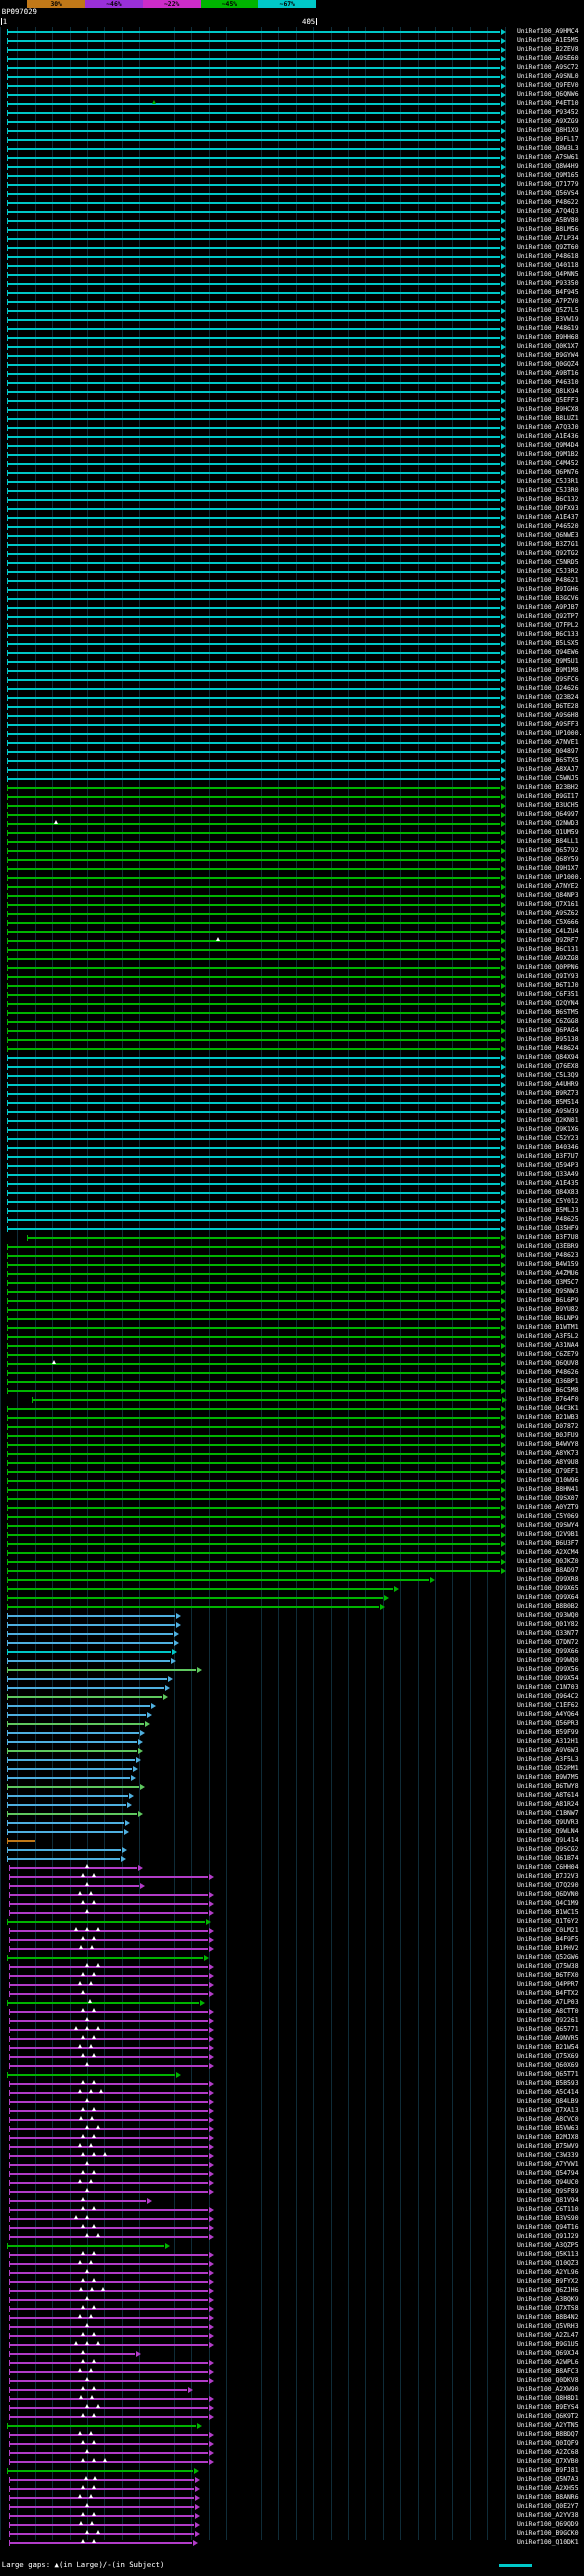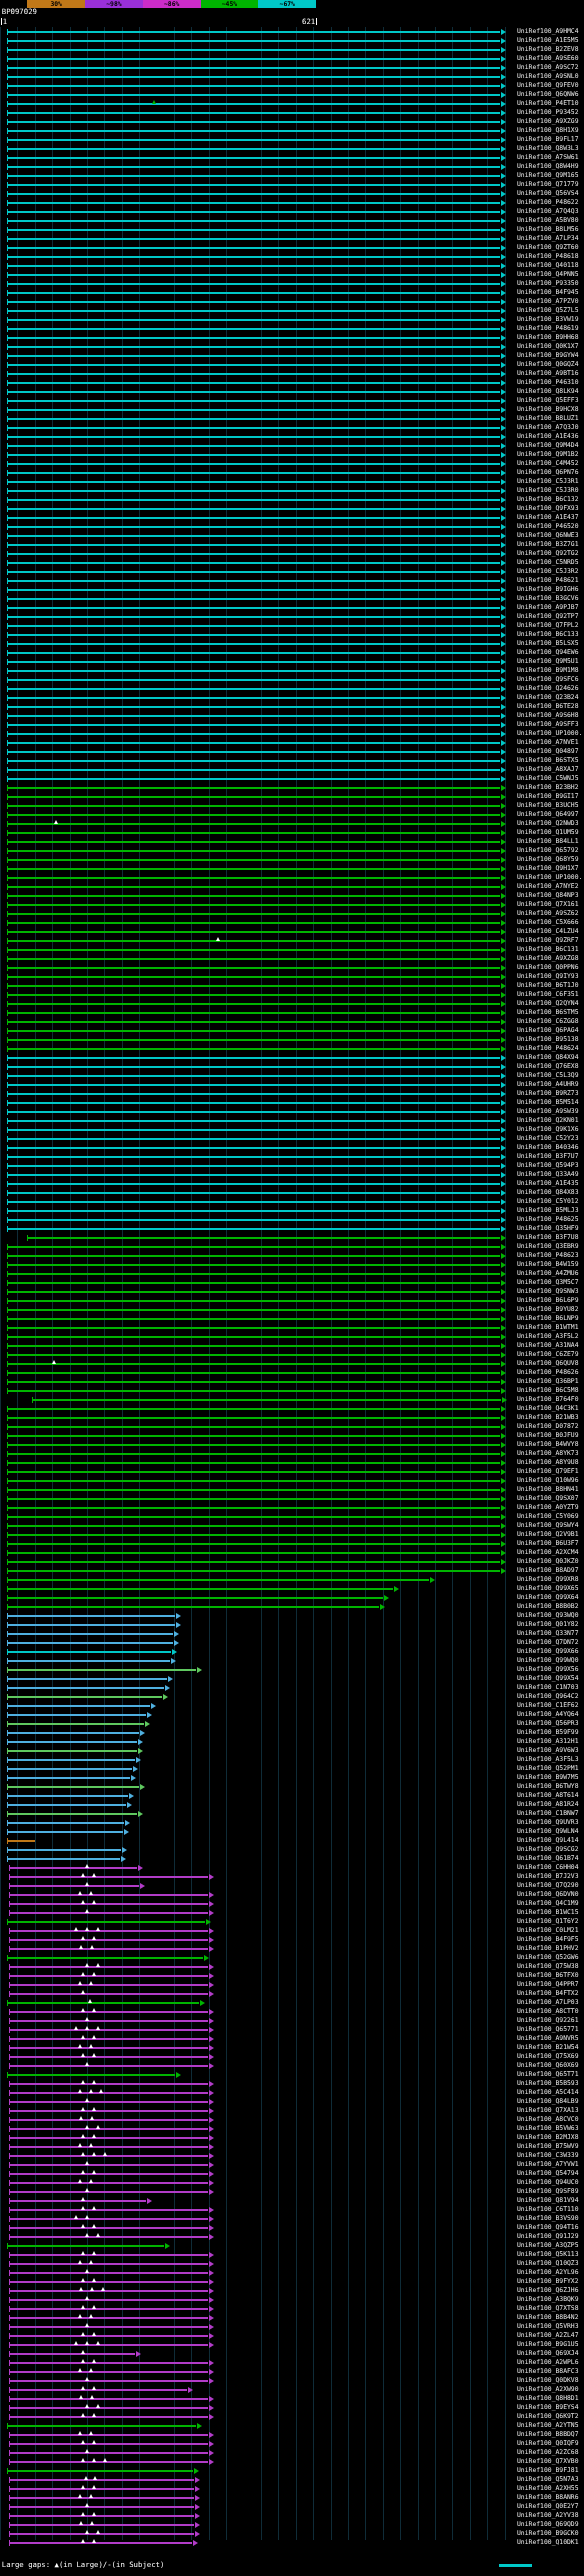--- a/index.html
+++ b/index.html
@@ -30,42 +30,42 @@
 </style>
 </head>
 <body>
 
 <div id="scalebar">
     <div class="seg" style="width: 27.4px; background: rgb(0, 0, 0);"></div>
     <div class="seg" style="width: 58px; background: rgb(192, 120, 24);">
       <b>30%</b>
     </div>
     <div class="seg" style="width: 58px; background: rgb(154, 48, 216);">
-      <b>~98%</b>
+      <b>~46%</b>
     </div>
     <div class="seg" style="width: 58px; background: rgb(204, 44, 200);">
-      <b>~86%</b>
+      <b>~22%</b>
     </div>
     <div class="seg" style="width: 58px; background: rgb(0, 180, 0);">
       <b>~45%</b>
     </div>
     <div class="seg" style="width: 58px; background: rgb(0, 200, 200);">
       <b>~67%</b>
     </div>
     <div class="seg" style="width: 270px; background: rgb(0, 0, 0);"></div>
   </div>
 
 <div id="queryrow">
   <span>BP097029</span>
 </div>
 
 <div id="ruler">
   <span class="tick" style="left:0.9px"></span>
   <span class="num" style="left:2.7px">1</span>
-  <span class="num" style="left:302px">621</span>
+  <span class="num" style="left:302px">405</span>
   <span class="tick" style="left:316px"></span>
 </div>
 
 <div id="plot">
   <div id="grid"></div>
 <div class="row">
       <div class="bar" style="left: 7.3px; width: 493px; background: rgb(0, 200, 200);">
         <i class="tk" style="background: rgb(0, 200, 200);"></i>
         <i class="ar" style="border-left-color: rgb(0, 200, 200);"></i>
       </div>

